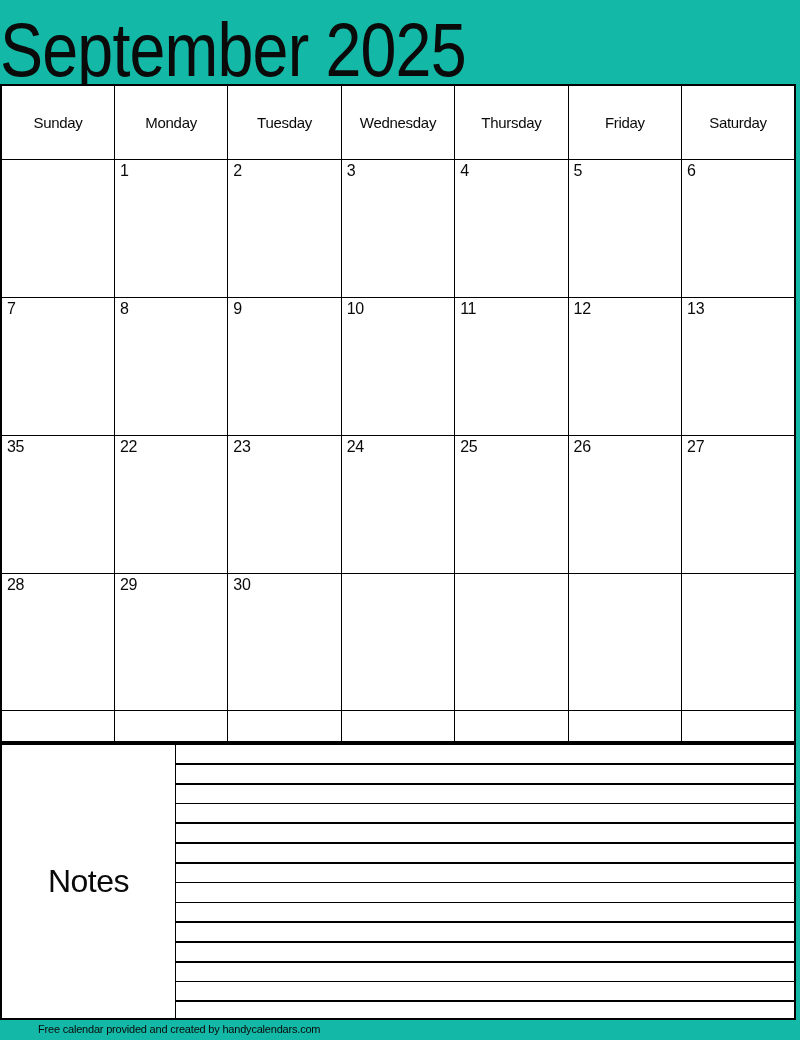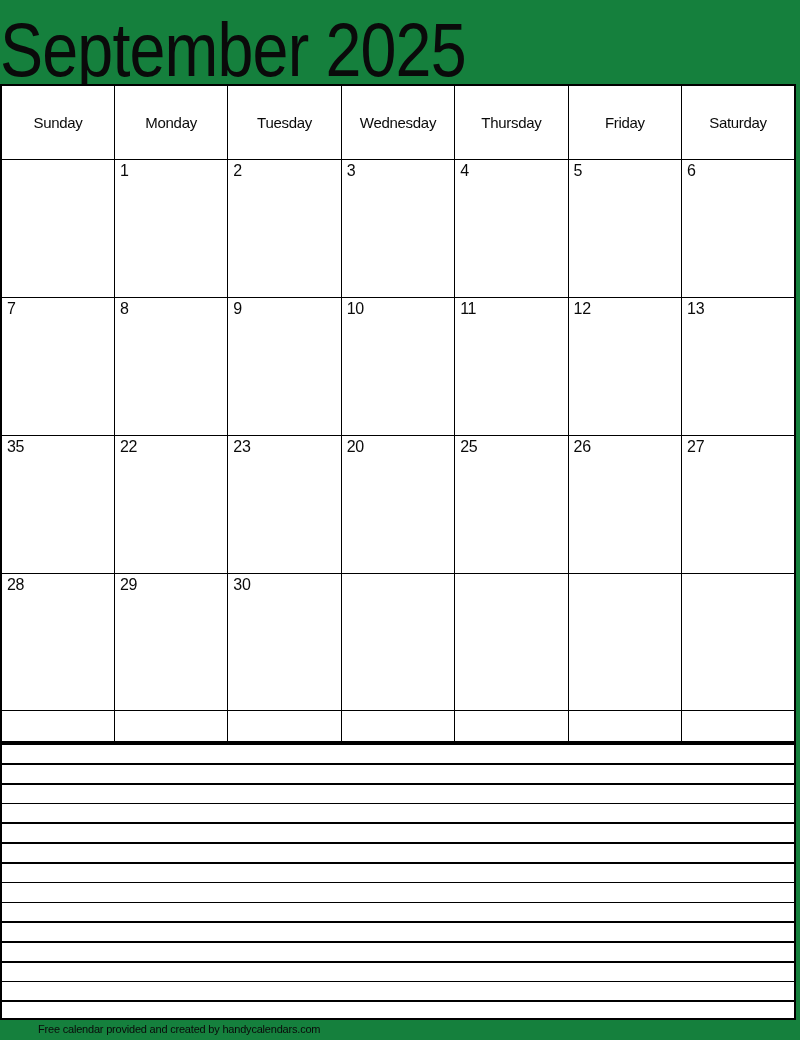--- a/index.html
+++ b/index.html
@@ -4,21 +4,21 @@
 <style>
   html, body {
     margin: 0;
     padding: 0;
     background: #ffffff;
   }
   .page {
     position: relative;
     width: 800px;
     height: 1040px;
-    background: #15803d;
+    background: #14b8a6;
     font-family: "Liberation Sans", sans-serif;
     color: #0a0a0a;
     overflow: hidden;
   }
   .title {
     position: absolute;
     top: 6px;
     left: 0;
     margin: 0;
     font-size: 76px;
@@ -144,21 +144,21 @@
         <td><span>9</span></td>
         <td><span>10</span></td>
         <td><span>11</span></td>
         <td><span>12</span></td>
         <td><span>13</span></td>
       </tr>
       <tr>
         <td><span>35</span></td>
         <td><span>22</span></td>
         <td><span>23</span></td>
-        <td><span>20</span></td>
+        <td><span>24</span></td>
         <td><span>25</span></td>
         <td><span>26</span></td>
         <td><span>27</span></td>
       </tr>
       <tr>
         <td><span>28</span></td>
         <td><span>29</span></td>
         <td><span>30</span></td>
         <td><span></span></td>
         <td><span></span></td>
@@ -171,18 +171,21 @@
         <td><span></span></td>
         <td><span></span></td>
         <td><span></span></td>
         <td><span></span></td>
         <td><span></span></td>
       </tr>
     </tbody>
   </table>
 
   <div class="notes">
+    <div class="notes-label-box">
+      <span class="notes-label">Notes</span>
+    </div>
     <div class="notes-lines"></div>
   </div>
 
   <div class="footer">Free calendar provided and created by handycalendars.com</div>
 
 </div>
 
 </body></html>

